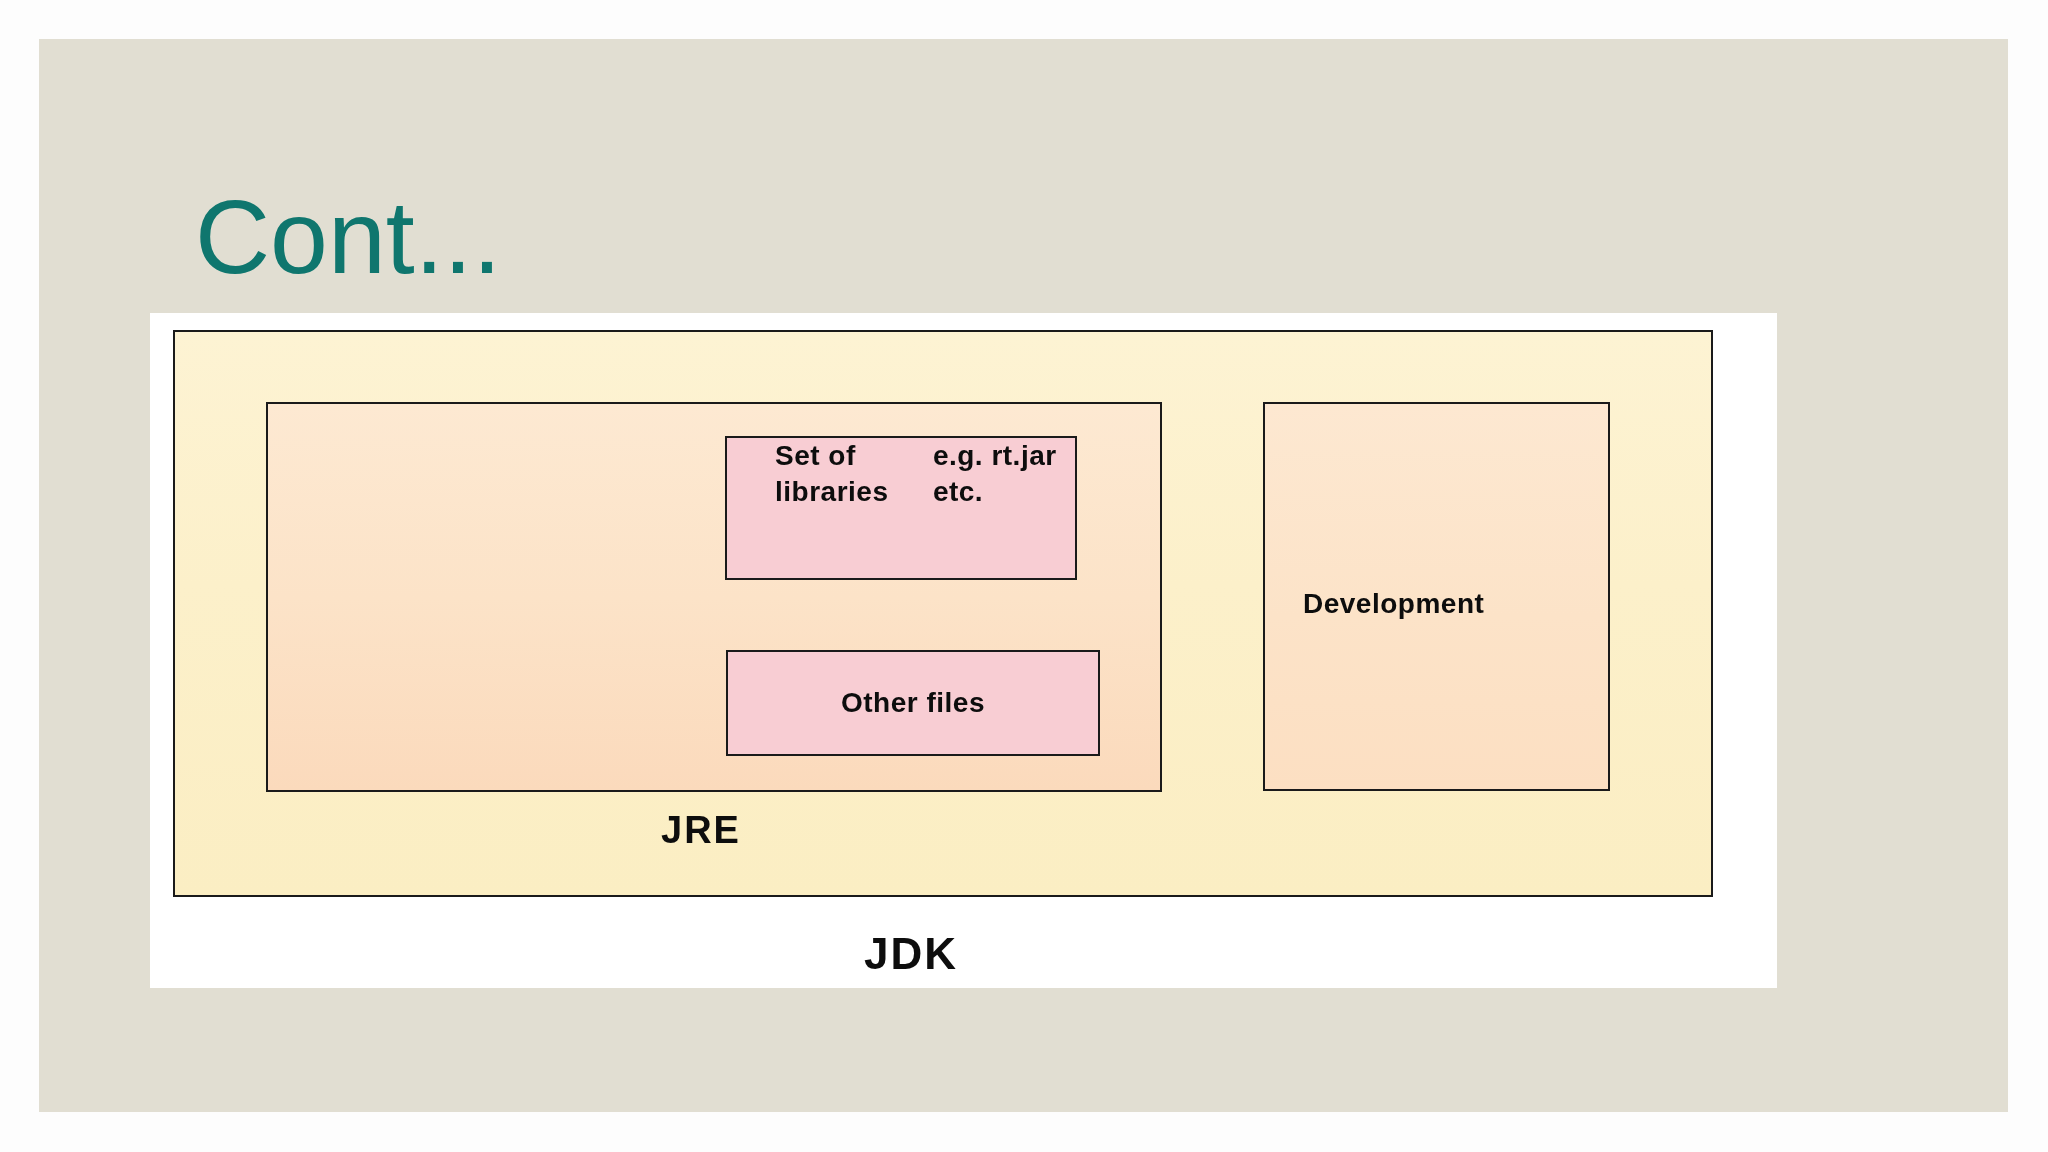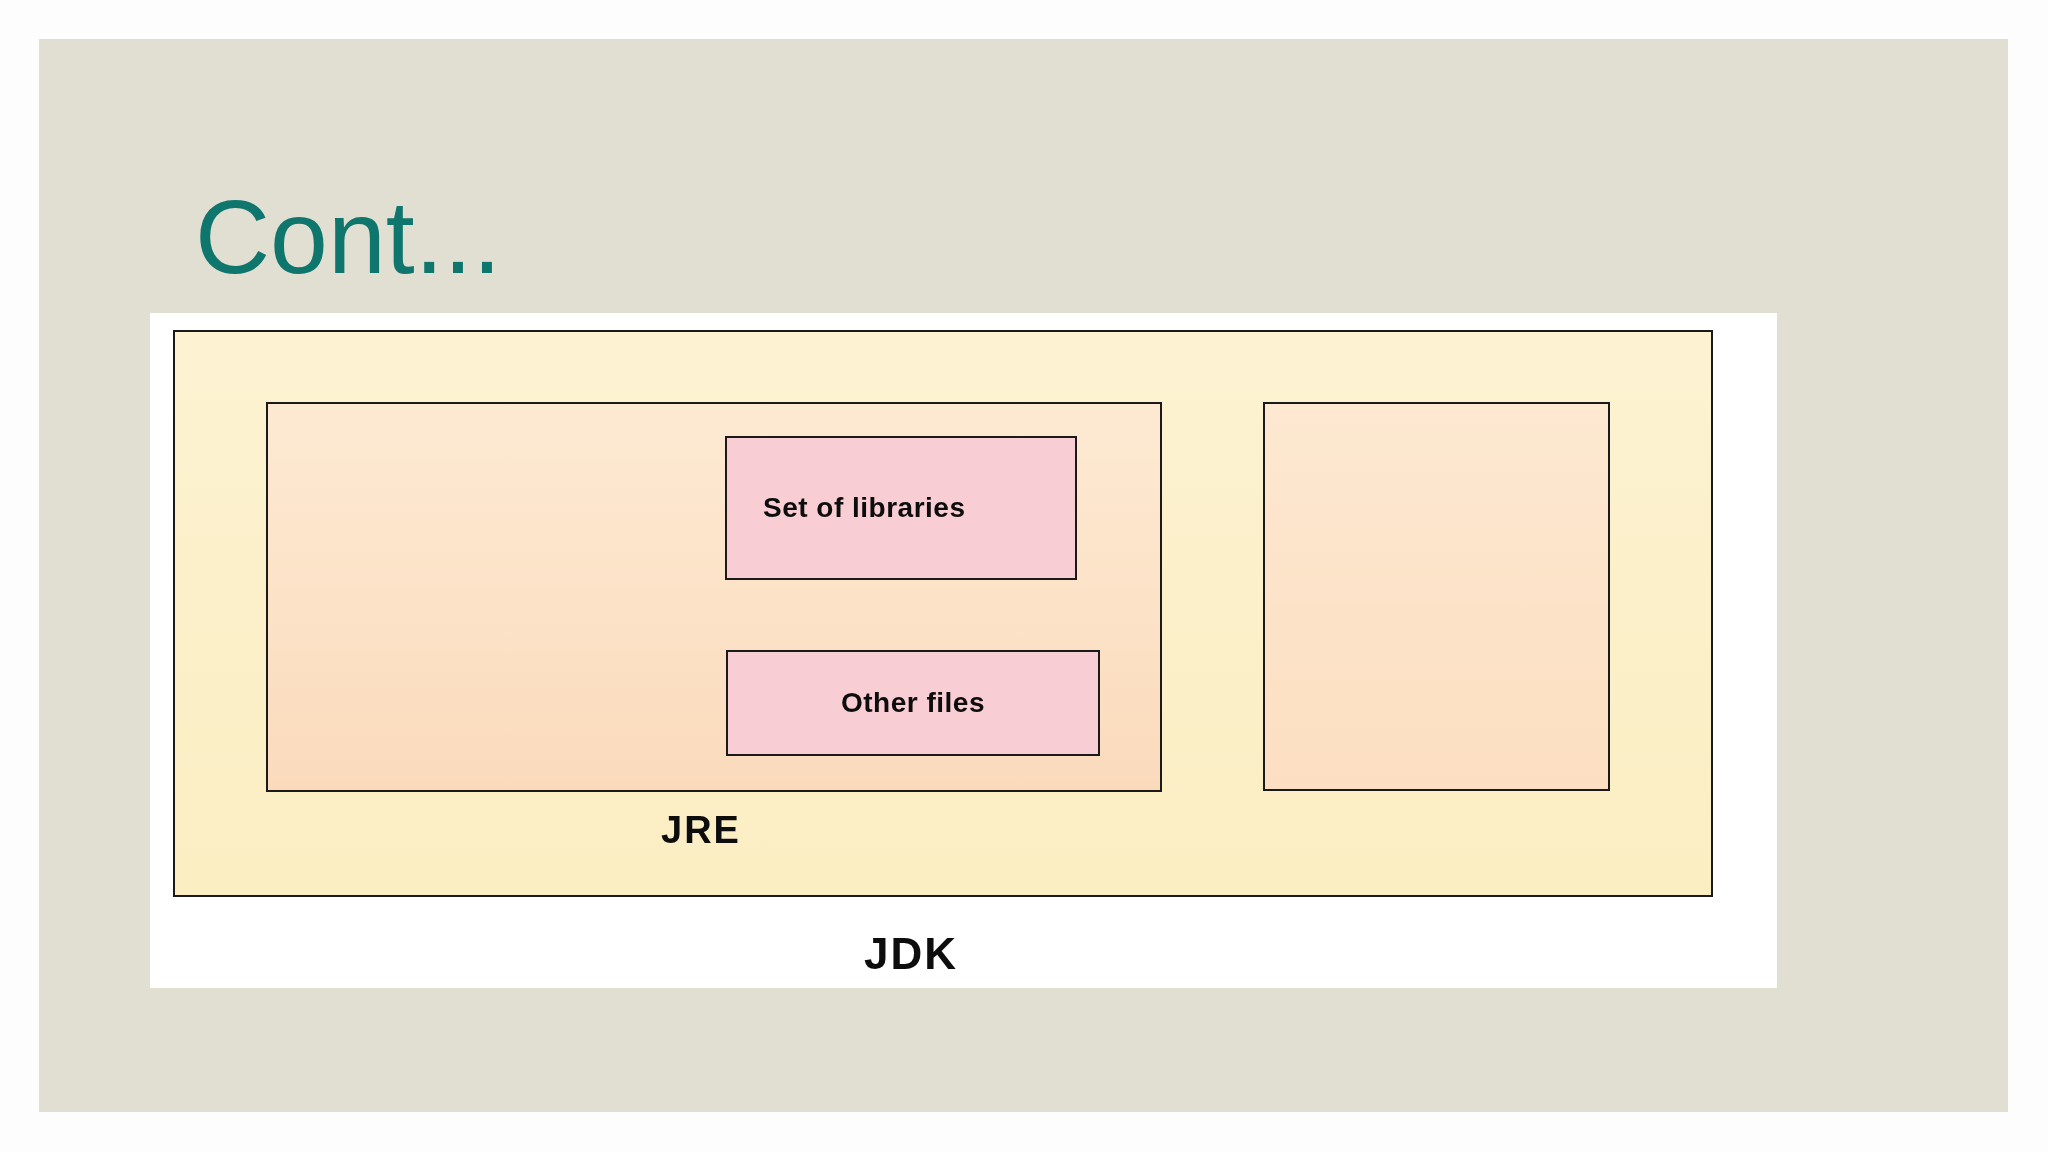--- a/index.html
+++ b/index.html
@@ -74,23 +74,22 @@
     padding-left: 38px;
     padding-top: 14px;
   }
   .lib-box {
     left: 575px;
     top: 123px;
     width: 352px;
     height: 144px;
     background: #f8cdd3;
     display: flex;
-    flex-direction: column;
     justify-content: center;
-    padding-left: 36px;
+    padding-left: 48px;
   }
   .other-box {
     left: 576px;
     top: 337px;
     width: 374px;
     height: 106px;
     background: #f8cdd3;
     display: flex;
     align-items: center;
     justify-content: center;
@@ -153,27 +152,29 @@
 
     <div class="canvas">
 
       <div class="box jdk-box"></div>
 
       <div class="box jre-box"></div>
 
 
       <div class="box lib-box">
         <span class="diagram-text box-line">Set of libraries</span>
+        <span class="diagram-text box-line">e.g. rt.jar etc.</span>
       </div>
 
       <div class="box other-box">
         <span class="diagram-text box-line">Other files</span>
       </div>
 
       <div class="box dev-box">
+        <span class="diagram-text box-line">Development</span>
       </div>
 
       <div class="diagram-text tier-label jre-label">JRE</div>
 
       <div class="diagram-text tier-label jdk-label">JDK</div>
 
     </div>
   </div>
 </div>
 

